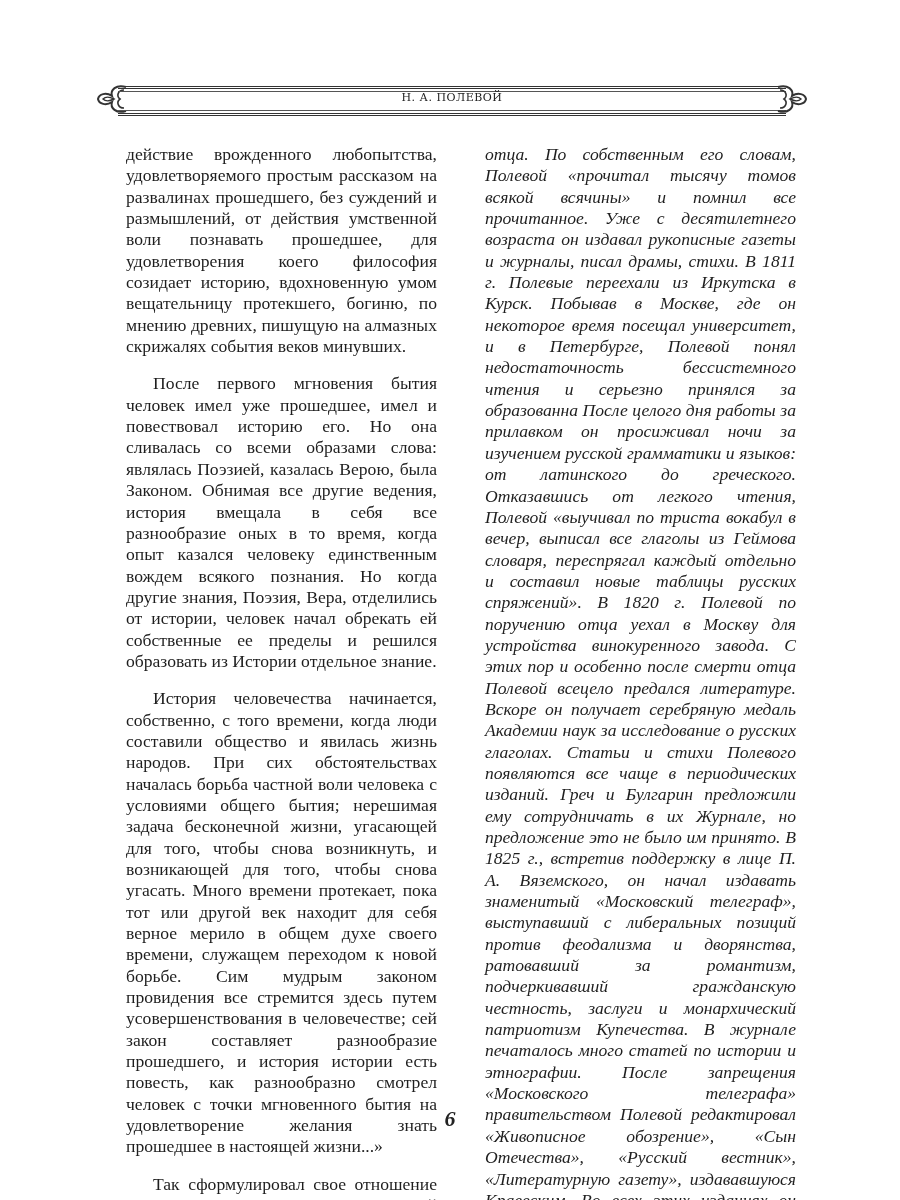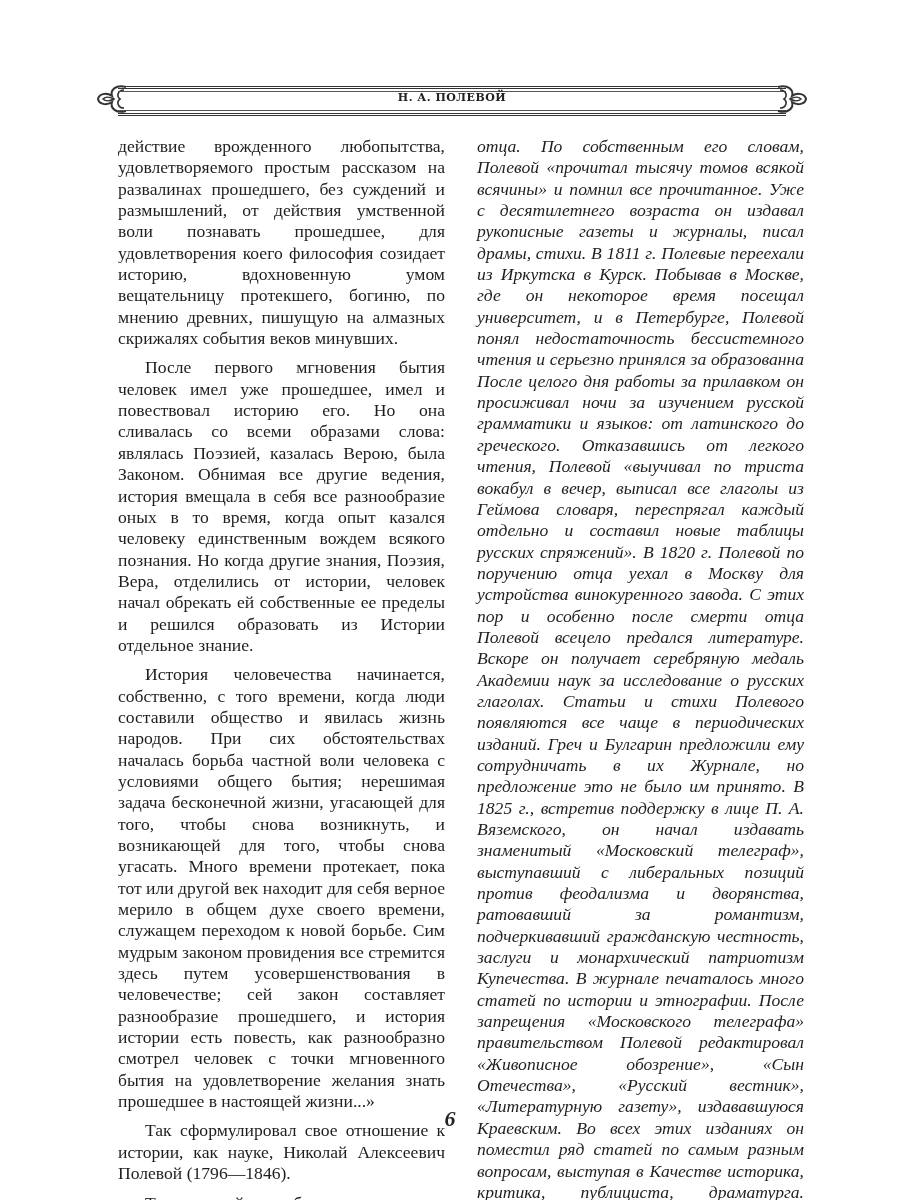--- a/index.html
+++ b/index.html
@@ -4,29 +4,29 @@
 <style>
   html, body { margin:0; padding:0; background:#ffffff; }
   body { width:900px; height:1200px; position:relative; overflow:hidden;
          font-family:"Liberation Serif", "DejaVu Serif", serif; color:#1e1e1e; }
   .header { position:absolute; left:96px; top:82px; width:712px; height:34px; }
   .header .bar { position:absolute; left:22px; right:22px; top:4px; height:24px;
                  border-top:3px double #333; border-bottom:3px double #333; }
   .header .bar::before { content:""; position:absolute; left:0; right:0; top:2px; height:0; border-top:1px solid #555; }
   .header .bar::after { content:""; position:absolute; left:0; right:0; bottom:2px; height:0; border-top:1px solid #555; }
   .header .title { position:absolute; left:0; right:0; top:9px; text-align:center;
-                   font-family:"DejaVu Serif", serif; font-weight:bold; font-size:11px; letter-spacing:0.5px; color:#222; }
+                   font-family:"DejaVu Serif", serif; font-weight:normal; font-size:11px; letter-spacing:0.5px; color:#222; }
   .knot { position:absolute; top:0; width:34px; height:34px; }
   .knot.left { left:0; }
   .knot.right { right:0; transform:scaleX(-1); }
   .col { position:absolute; top:128px; width:343px; font-size:17.6px; line-height:21.35px;
          text-align:justify; }
   .col.left { left:110px; }
   .col.right { left:469px;font-style:italic; }
-  .col p { margin:8px; text-indent:0; }
+  .col p { margin:16px; text-indent:0; }
   .col p.indent { text-indent:27px; }
   .pagenum { position:absolute; left:0; right:0; top:1106px; text-align:center;
              font-family:"Liberation Serif", serif; font-style:italic; font-weight:bold; font-size:22px; color:#222; }
 </style>
 </head>
 <body>
 
 <div class="header">
   <svg class="knot left" viewBox="0 0 34 34">
     <path d="M30 5 C20 2 14 8 16 14 C10 10 3 12 2 17 C3 22 10 24 16 20 C14 26 20 32 30 29" fill="none" stroke="#333" stroke-width="2"></path>

